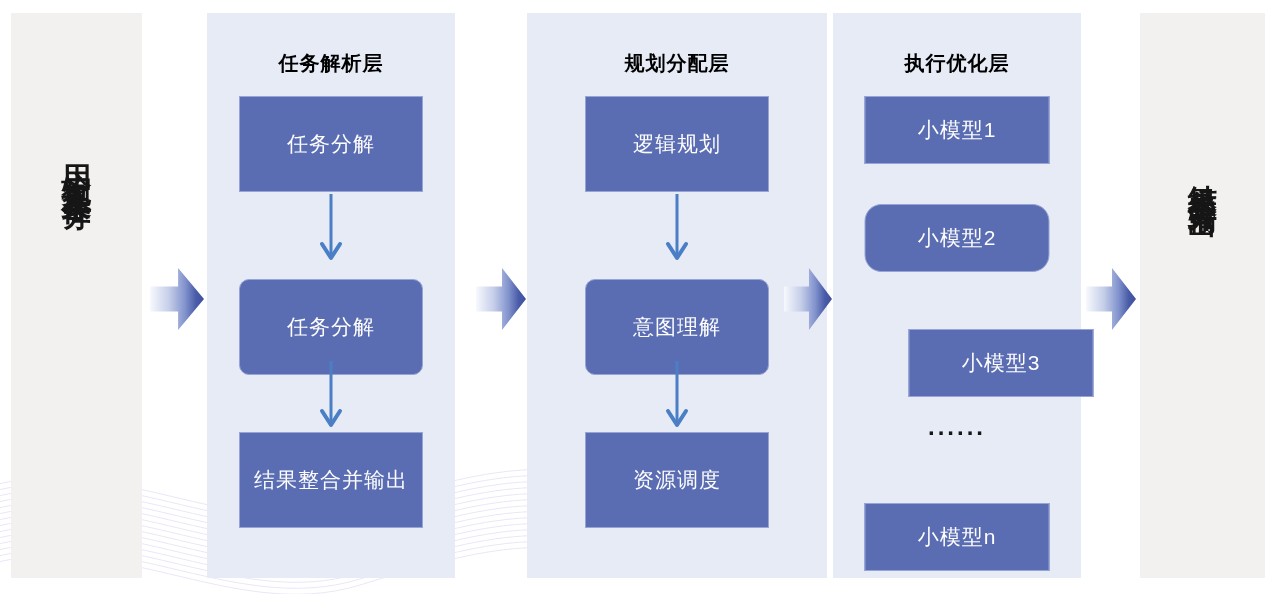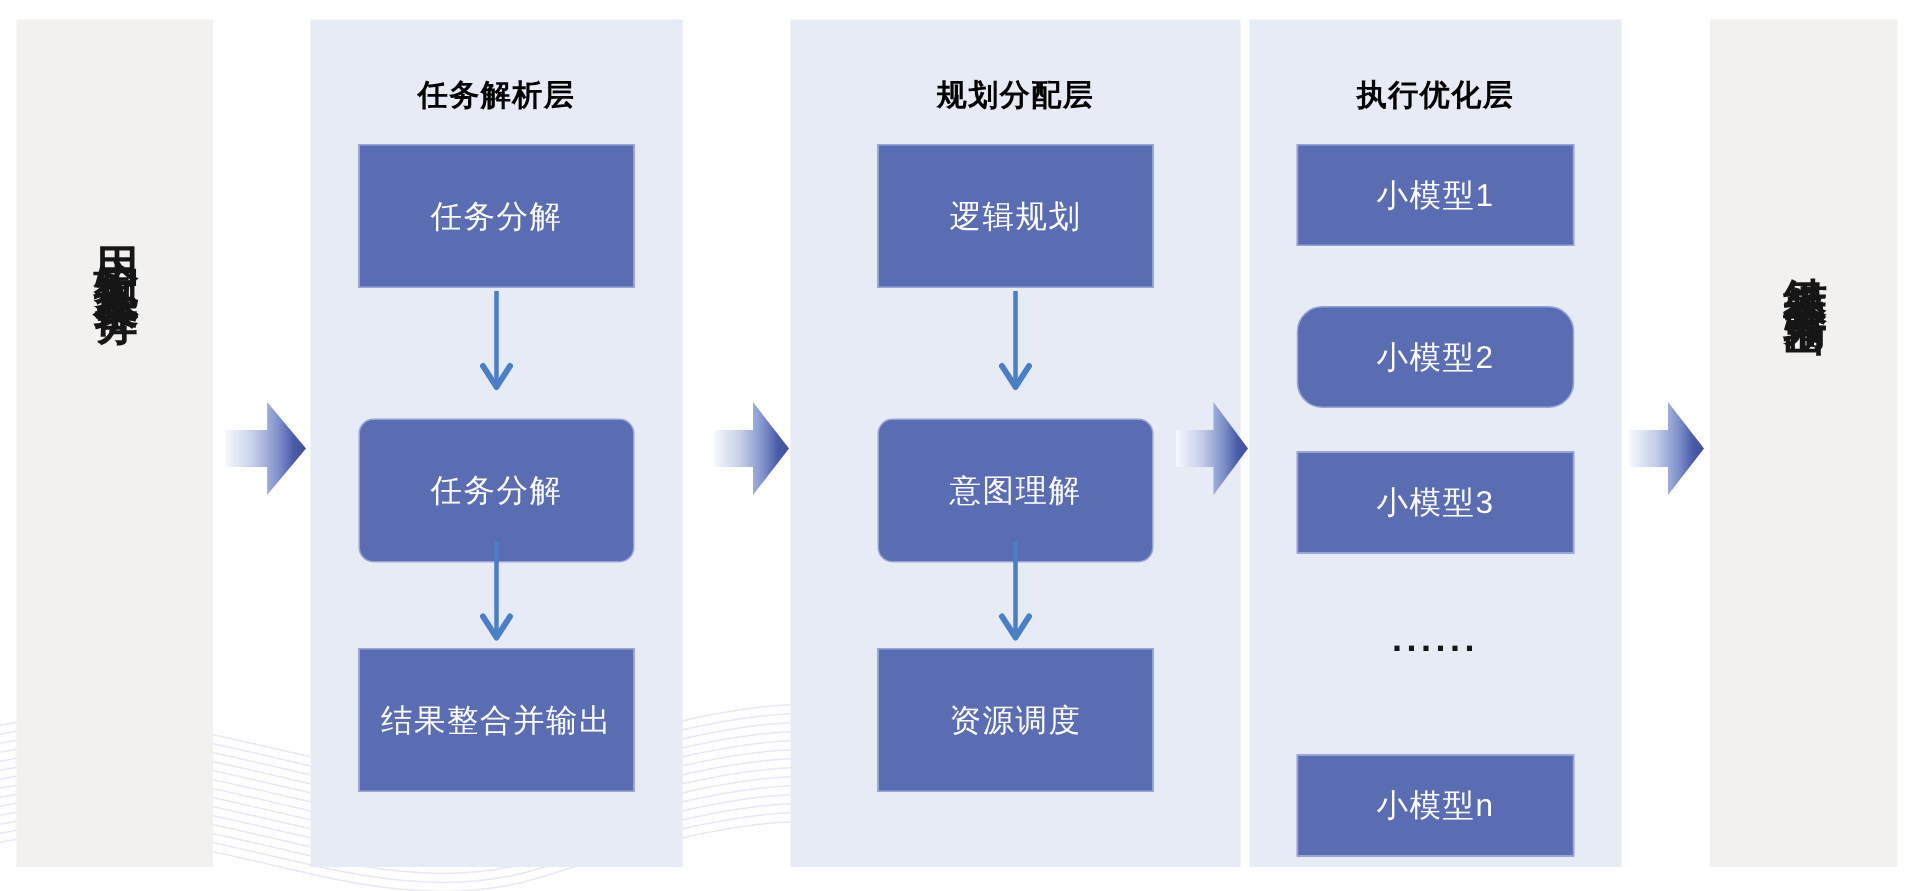--- a/index.html
+++ b/index.html
@@ -30,21 +30,21 @@
     font-size:20px;font-weight:700;color:#000000;letter-spacing:1px;
   }
   .nbox{
     position:absolute;left:50%;transform:translateX(-50%);
     width:184px;height:96px;background:#5a6cb2;border:1px solid #96a4d6;
     box-sizing:border-box;display:flex;align-items:center;justify-content:center;
     color:#fdfdfd;font-size:21px;letter-spacing:1px;white-space:nowrap;
   }
   .nbox.small{width:185px;height:68px;}
   .b1{top:83px;} .b2{top:266px;border-radius:10px;} .b3{top:419px;}
-  .s1{top:83px;} .s2{top:191px;border-radius:17px;} .s3{top:288px;} .s4{top:446px;margin-top:44px;}
+  .s1{top:83px;} .s2{top:191px;border-radius:17px;} .s3{top:316px;margin-left:44px;} .s4{top:446px;margin-top:44px;}
   .varrow{position:absolute;left:50%;transform:translateX(-50%);}
   .va1{top:181px;} .va2{top:348px;}
   .dots{
     position:absolute;top:402px;left:0;width:100%;text-align:center;
     font-size:24px;font-weight:700;color:#161616;letter-spacing:3px;line-height:1;
   }
   
   .flow-arrow{
     position:absolute;top:268px;height:62px;z-index:1;
     background:linear-gradient(90deg,#f7f9fd 0%,#c6cfe9 35%,#8293cd 65%,#4a5ca8 85%,#3d4f9f 100%);

